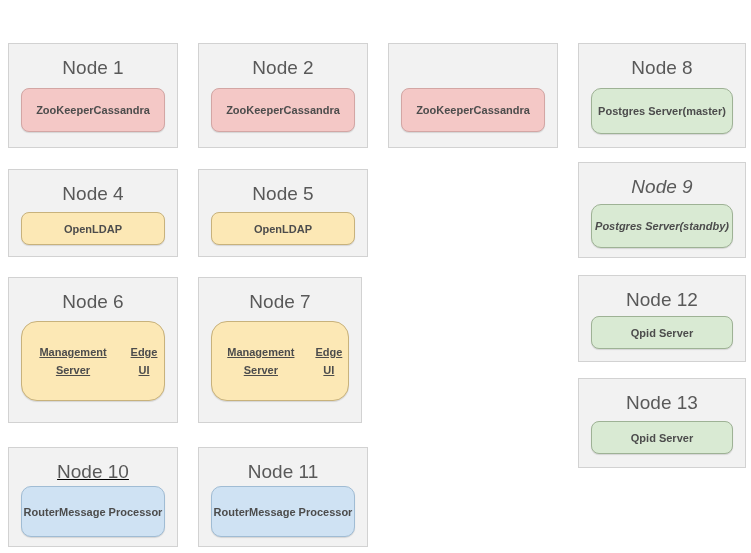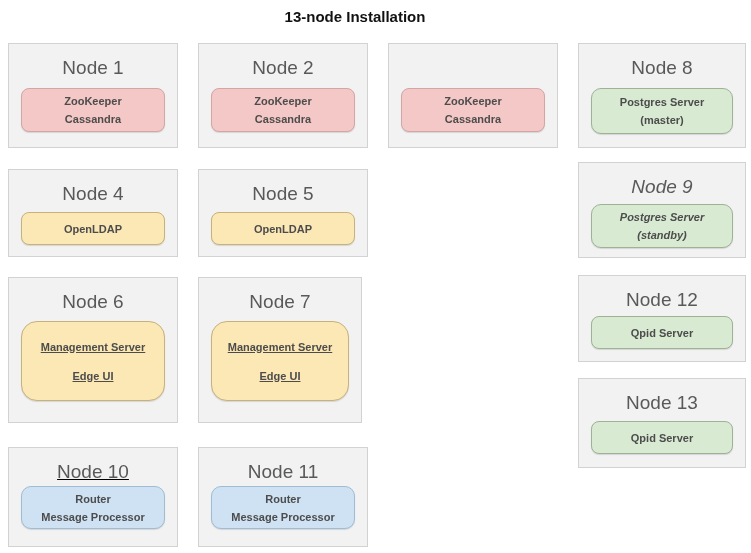--- a/index.html
+++ b/index.html
@@ -31,21 +31,21 @@
     margin-top: 13px;
     text-align: center;
     font-size: 19px;
     color: #595959;
   }
   .svc {
     position: absolute;
     left: 12px;
     right: 12px;
     display: flex;
-    flex-direction: column;
+    flex-direction: row;
     justify-content: center;
     align-items: center;
     text-align: center;
     font-size: 11px;
     font-weight: bold;
     color: #4c4c4c;
     line-height: 18px;
     border-radius: 8px;
     box-sizing: border-box;
     box-shadow: 0 1px 1px rgba(0,0,0,0.12);
@@ -69,30 +69,29 @@
   .n11 { left: 198px; top: 447px; width: 170px; height: 100px; }
   .n12 { left: 578px; top: 275px; width: 168px; height: 87px;  }
   .n13 { left: 578px; top: 378px; width: 168px; height: 90px;  }
 
   
   .n1 .svc, .n2 .svc, .n3 .svc { top: 44px; height: 44px; }
   .n4 .svc, .n5 .svc           { top: 42px; height: 33px; }
   .n6 .svc, .n7 .svc           { top: 43px; height: 80px; border-radius: 16px; row-gap: 11px; text-decoration: underline; }
   .n8 .svc                     { top: 44px; height: 46px; border-radius: 10px; }
   .n9 .svc                     { top: 41px; height: 44px; border-radius: 10px; }
-  .n10 .svc, .n11 .svc         { top: 38px; height: 43px; border-radius: 10px; }
+  .n10 .svc, .n11 .svc         { top: 38px; height: 51px; border-radius: 10px; }
   .n12 .svc                    { top: 40px; height: 33px; }
   .n13 .svc                    { top: 42px; height: 33px; }
 </style>
 </head>
 <body>
 
 <div id="canvas">
 
-  <div class="diagram-title">13-node Installation</div>
 
   <div class="node n1">
     <div class="node-title">Node 1</div>
     <div class="svc pink">
       <span>ZooKeeper</span>
       <span>Cassandra</span>
     </div>
   </div>
 
   <div class="node n2">

